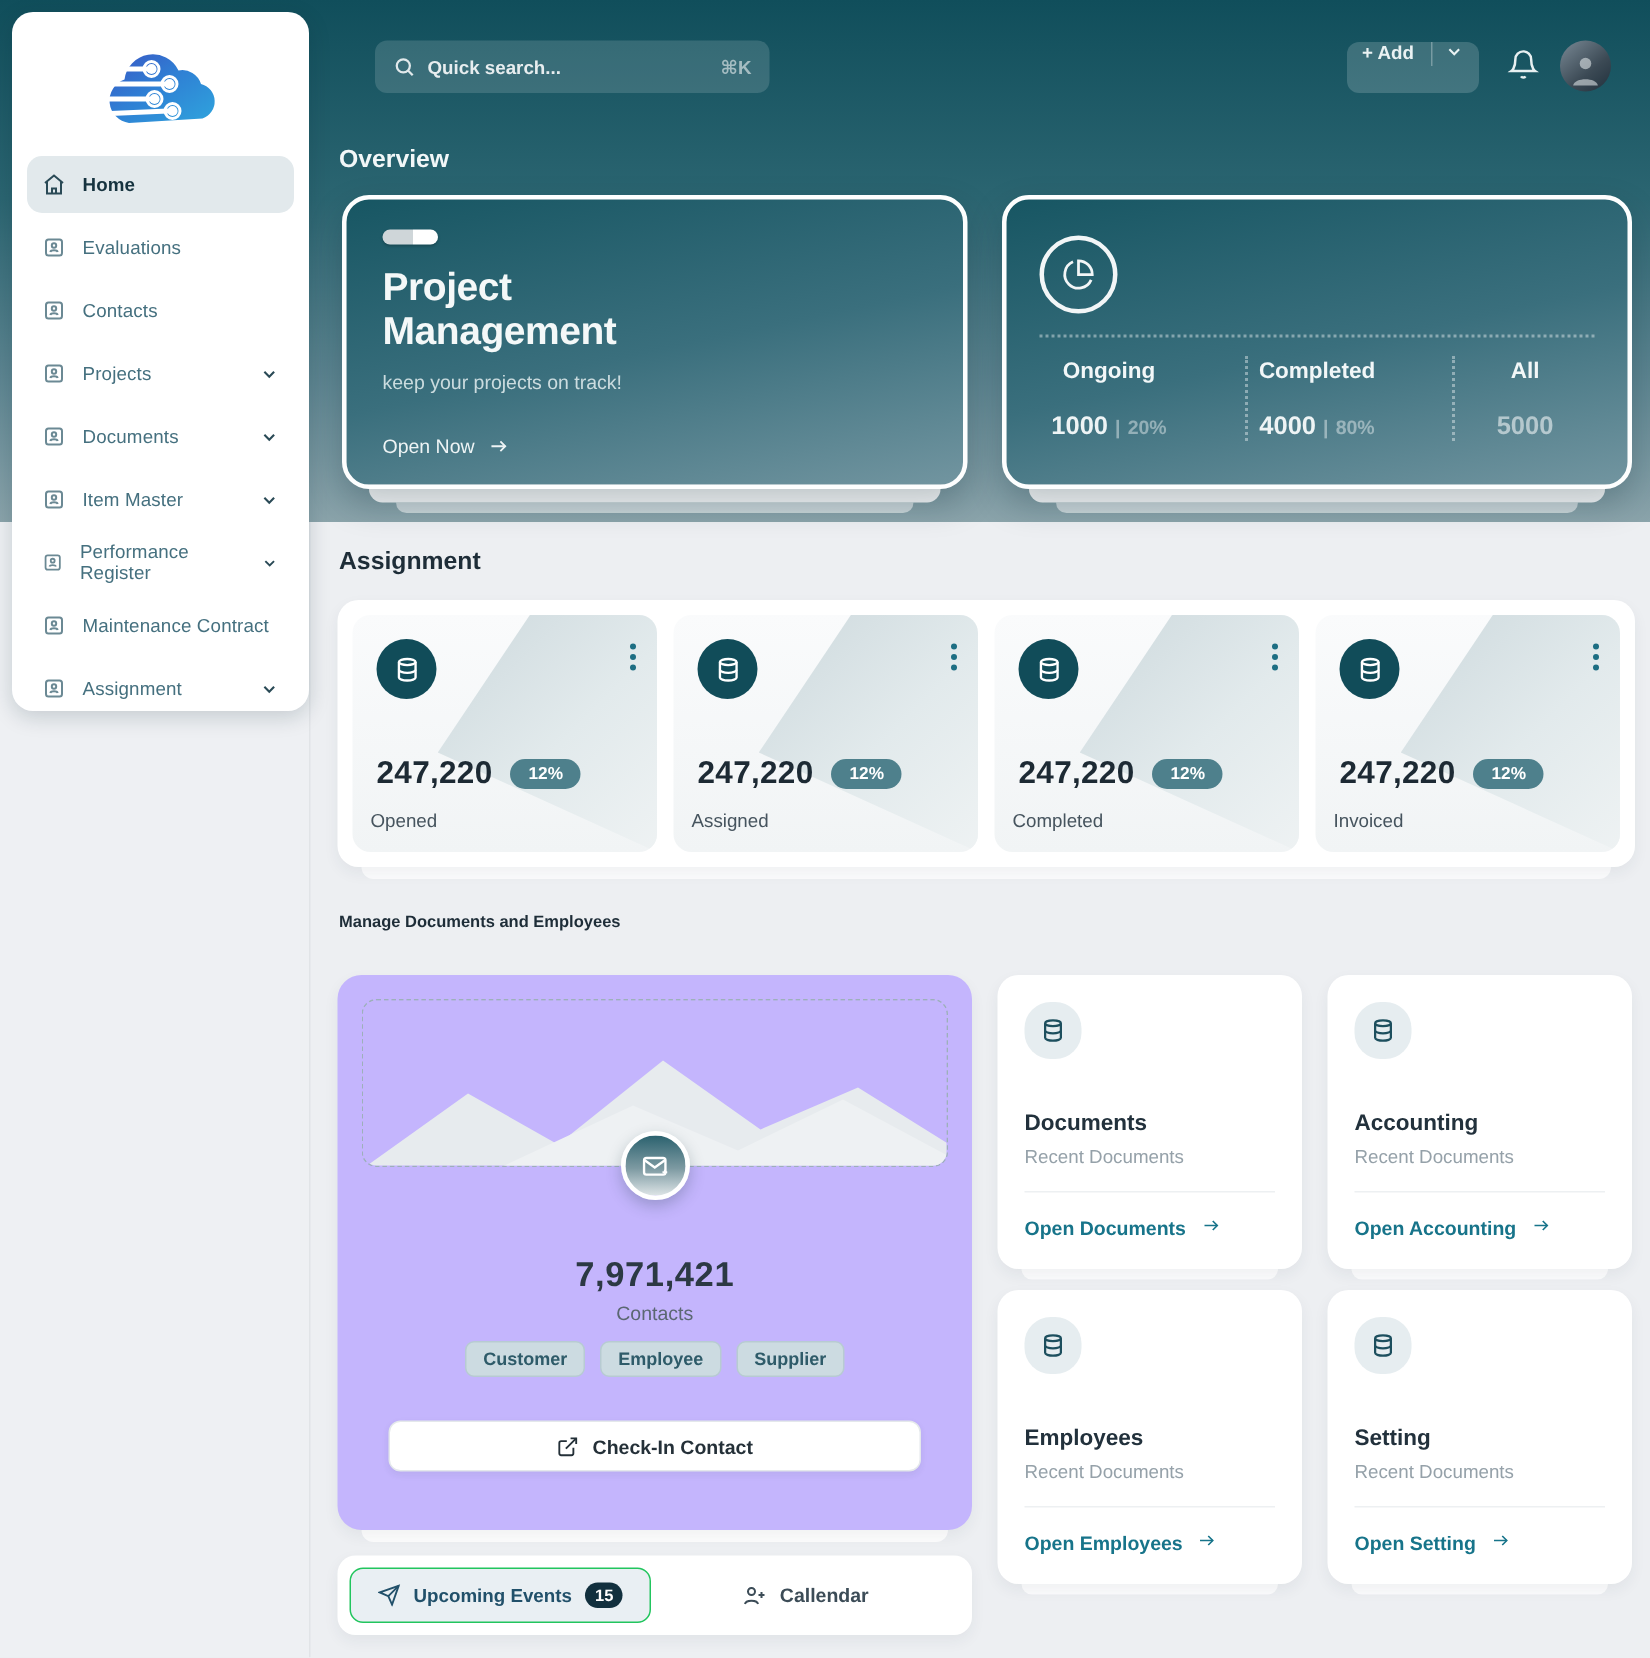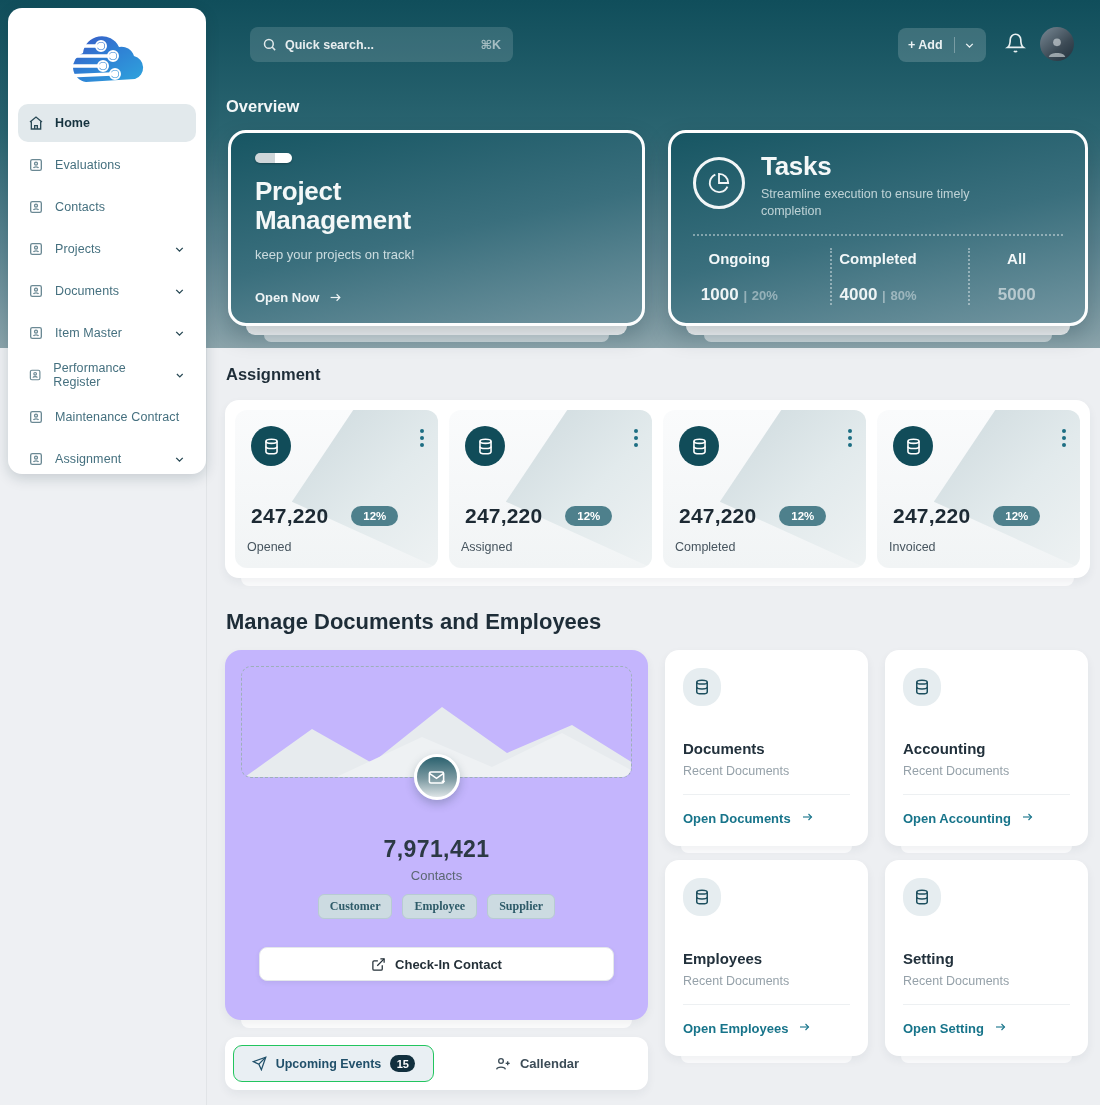--- a/index.html
+++ b/index.html
@@ -27,21 +27,21 @@
   .nav-item.active .lbl { color:#16333f; font-weight:700; }
   .nav-item .chev { margin-left:auto; }
 
   
   .search { position:absolute; left:250px; top:27px; width:263px; height:35px;
     background:rgba(255,255,255,.14); border-radius:8px; display:flex; align-items:center;
     gap:8px; padding:0 12px; cursor:text; }
   .search .ph { font-size:12.5px; font-weight:700; color:rgba(255,255,255,.88); }
   .search .kbd { margin-left:auto; font-size:12.5px; color:rgba(255,255,255,.55); font-weight:600; }
   .add-btn { position:absolute; left:898px; top:28px; width:88px; height:34px;
-    background:rgba(255,255,255,.17); border-radius:8px; display:flex; align-items:center;
+    background:rgba(255,255,255,.17); border-radius:8px; display:flex; 
     padding:0 10px; cursor:pointer; }
   .add-btn .lbl { font-size:12.5px; font-weight:700; color:#eaf2f3; }
   .add-btn .sep { width:1px; height:16px; background:rgba(255,255,255,.3); margin:0 8px 0 auto; }
   .bell { position:absolute; left:1005px; top:32px; cursor:pointer; }
   .avatar { position:absolute; left:1040px; top:27px; width:34px; height:34px; border-radius:50%;
     background:linear-gradient(140deg,#7a8a96,#3c4a55 60%,#20303c); overflow:hidden; cursor:pointer; }
   .avatar svg { margin:7px auto 0; }
 
   
   .overview-title { position:absolute; left:226px; top:97px; font-size:16.5px; font-weight:700; color:#f2f7f8; }
@@ -52,21 +52,21 @@
   .hero.tasks { left:668px; width:420px; padding:18px 22px; }
   .stack { position:absolute; border-radius:0 0 12px 12px; }
   .s1 { background:rgba(255,255,255,.95); }
   .s2 { background:rgba(255,255,255,.55); }
 
   .toggle-pill { width:37px; height:10px; border-radius:6px;
     background:linear-gradient(90deg,#cfd6d9 55%,#ffffff 55%); box-shadow:0 1px 2px rgba(0,0,0,.25); }
   .pm-title { margin-top:14px; font-size:26px; line-height:29px; font-weight:700; color:#f4f8f8; letter-spacing:-.3px; width:220px; }
   .pm-sub { margin-top:12px; font-size:13px; color:rgba(228,238,240,.85); }
   .pm-cta { margin-top:28px; display:flex; align-items:center; gap:8px; cursor:pointer; width:max-content; }
-  .pm-cta .lbl { font-size:13px; font-weight:700; color:#eef4f5; }
+  .pm-cta .lbl { font-size:13px; font-weight:400; color:#eef4f5; }
 
   .tasks-head { display:flex; gap:16px; align-items:flex-start; }
   .tasks-icon { width:52px; height:52px; border-radius:50%; border:3px solid #f2f6f7; flex:0 0 auto;
     display:flex; align-items:center; justify-content:center; margin-top:6px; }
   .tasks-title { font-size:26px; font-weight:700; color:#f4f8f8; letter-spacing:-.3px; }
   .tasks-sub { margin-top:4px; font-size:12.5px; line-height:17px; color:rgba(225,236,238,.8); width:230px; }
   .tasks-hr { margin-top:14px; border-top:2px dotted rgba(255,255,255,.4); }
   .stats { display:flex; margin-top:12px;gap:44px; }
   .stat { flex:1; text-align:center; padding-top:2px; }
   .stat + .stat { border-left:2px dotted rgba(255,255,255,.4); }
@@ -82,42 +82,42 @@
     box-shadow:0 4px 10px rgba(30,50,60,.06); }
   .a-card { flex:1; border-radius:12px; position:relative; overflow:hidden;
     background:linear-gradient(180deg,#fafbfc,#f1f4f5); }
   .a-card::before { content:""; position:absolute; right:0; top:0; width:72%; height:100%;
     background:linear-gradient(135deg,#cdd9dd 0%,#e2eaec 55%,#eef2f3 100%);
     clip-path:polygon(42% 0,100% 0,100% 100%,0 58%); }
   .db-circle { position:absolute; left:16px; top:16px; width:40px; height:40px; border-radius:50%;
     background:#114c59; display:flex; align-items:center; justify-content:center; }
   .kebab { position:absolute; right:10px; top:12px; cursor:pointer; padding:4px; }
   .kebab i { display:block; width:4px; height:4px; border-radius:50%; background:#1d6e83; margin:3px 0; }
-  .a-num-row { position:absolute; left:16px; bottom:40px; display:flex; align-items:center; gap:23px; }
+  .a-num-row { position:absolute; left:16px; bottom:40px; display:flex; align-items:center; gap:12px; }
   .a-num { font-size:21px; font-weight:700; color:#1d2a34; letter-spacing:.2px; }
   .a-pill { background:#4e808c; color:#fff; font-size:11.5px; font-weight:700;
     border-radius:999px; padding:4px 12px; }
   .a-lbl { position:absolute; left:12px; bottom:14px; font-size:12.5px; color:#46545e; }
 
   
-  .manage-title { position:absolute; left:226px; top:609px; font-size:22px; font-weight:700; color:#1e2d38; }
+  .manage-title { position:absolute; left:226px; top:609px; font-size:11px; font-weight:700; color:#1e2d38; }
   .big-card { position:absolute; left:225px; top:650px; width:423px; height:370px;
     background:#c4b5fd; border-radius:16px; box-shadow:0 4px 10px rgba(30,50,60,.06); }
   .dash-box { position:absolute; left:16px; top:16px; width:391px; height:112px;
     border:1.5px dashed #9db0ba; border-radius:10px; overflow:hidden; }
   .mail-circle { position:absolute; left:50%; top:104px; transform:translateX(-50%); width:46px; height:46px;
     border-radius:50%; background:linear-gradient(180deg,#2b626f 0%,#7d9aa2 55%,#dde4e6 100%);
     border:3px solid #fff; box-shadow:0 4px 10px rgba(20,50,60,.25);
     display:flex; align-items:center; justify-content:center; }
   .big-num { position:absolute; left:0; right:0; top:186px; text-align:center;
     font-size:23px; font-weight:600; color:#2c3944; letter-spacing:.4px; }
   .big-lbl { position:absolute; left:0; right:0; top:218px; text-align:center; font-size:13px; color:#5b6772; }
   .tags { position:absolute; left:0; right:0; top:244px; display:flex; justify-content:center; gap:10px; }
   .tag { background:#ccdbe1; border:1px solid #b7cbd2; border-radius:6px; padding:4px 11px;
-    font-size:12px; font-weight:600; color:#2e5b69;font-family:Liberation Serif, serif; }
+    font-size:12px; font-weight:600; color:#2e5b69; }
   .checkin { position:absolute; left:34px; right:34px; top:297px; height:34px;
     background:#fff; border:1px solid #e4e8eb; border-radius:8px; box-shadow:0 2px 5px rgba(30,50,60,.07);
     display:flex; align-items:center; justify-content:center; gap:9px; cursor:pointer; }
   .checkin .lbl { font-size:13px; font-weight:700; color:#243038; }
 
   .mini-card { position:absolute; width:203px; height:196px; background:#fff; border-radius:14px;
     box-shadow:0 4px 10px rgba(30,50,60,.06); padding:18px; }
   .icon-badge { width:38px; height:38px; border-radius:46%; background:#e6edf0;
     display:flex; align-items:center; justify-content:center; }
   .mini-title { margin-top:34px; font-size:15px; font-weight:700; color:#22313c; }
@@ -310,24 +310,20 @@
 </div>
 
 <div class="hero tasks">
   <div class="tasks-head">
     <div class="tasks-icon">
       <svg width="22" height="22" viewBox="0 0 24 24" fill="none" stroke="#f2f6f7" stroke-width="2">
           <path d="M21.2 15.9A10 10 0 1 1 8 2.8"></path>
           <path d="M22 12A10 10 0 0 0 12 2v10z"></path>
         </svg>
     </div>
-    <div>
-      <div class="tasks-title">Tasks</div>
-      <div class="tasks-sub">Streamline execution to ensure timely completion</div>
-    </div>
   </div>
   <div class="tasks-hr"></div>
   <div class="stats">
     <div class="stat">
       <div class="sl">Ongoing</div>
       <div class="sv-row"><span class="sv">1000</span> <span class="dim">|</span> <span class="dim">20%</span></div>
     </div>
     <div class="stat">
       <div class="sl">Completed</div>
       <div class="sv-row"><span class="sv">4000</span> <span class="dim">|</span> <span class="dim">80%</span></div>

